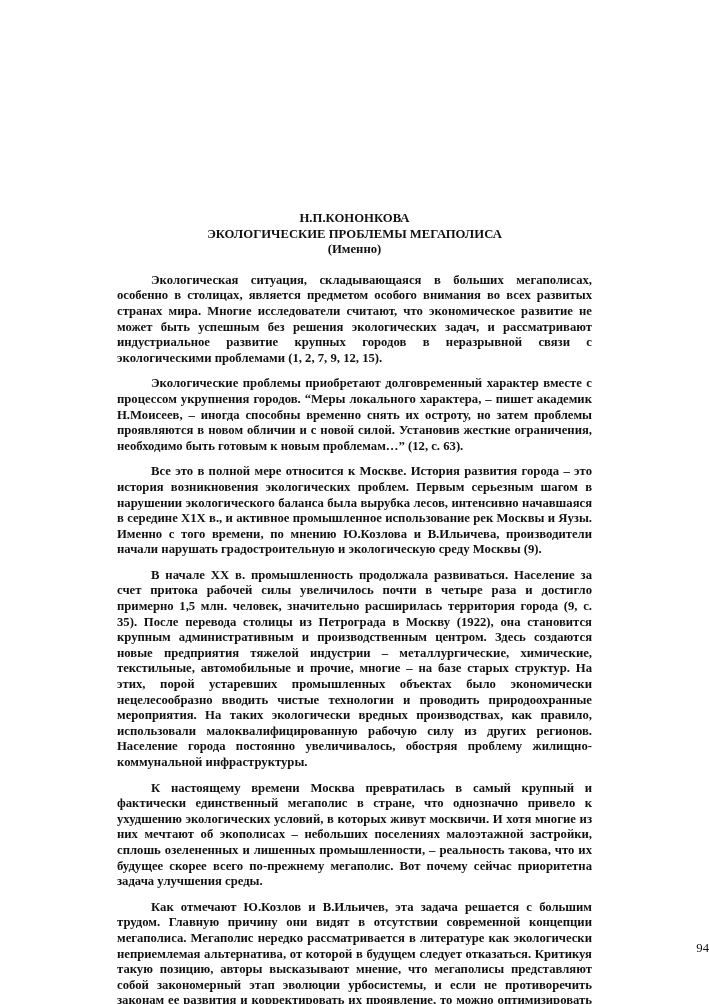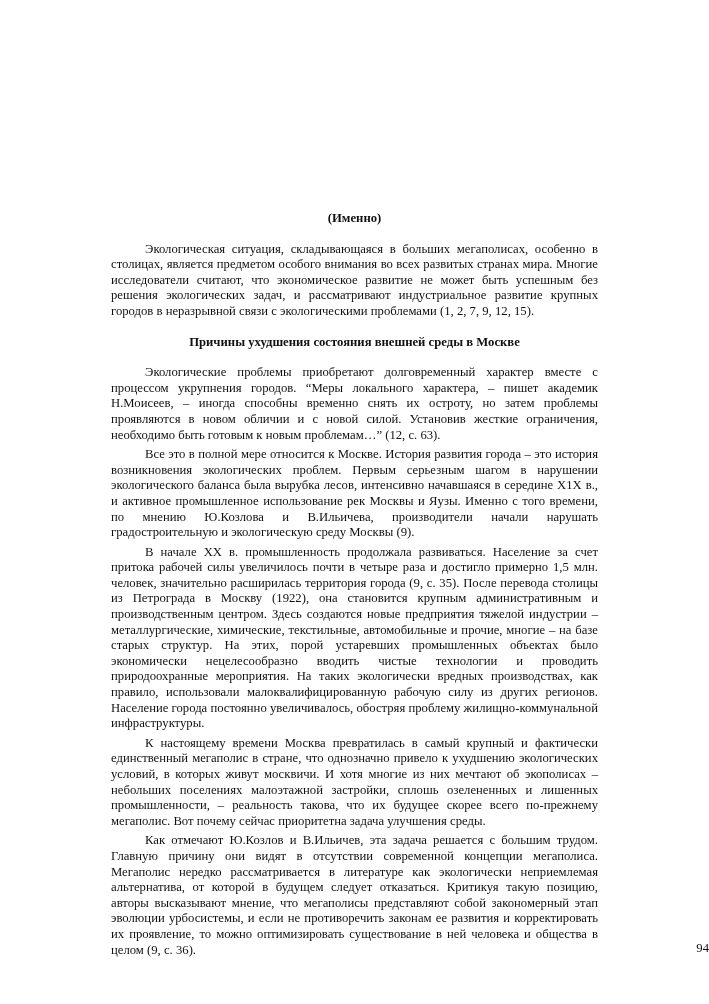--- a/index.html
+++ b/index.html
@@ -11,23 +11,24 @@
       width: 495px;
       font-family: "Liberation Serif", serif;
       font-size: 12.7px;
       line-height: 15.6px;
       color: #111111;
     }
     .header { text-align: center; font-weight: bold; }
     .header div { line-height: 15.6px; }
     .intro { margin-top: 15px; }
     p {
-      margin: 4px;
+      margin: 10px;
       text-indent: 34px;
       text-align: justify;
+      font-weight: bold;
     }
     .section-title {
       text-align: center;
       font-weight: bold;
       margin-top: 15px;
       margin-bottom: 15px;
     }
     .page-number {
       position: absolute;
       left: 0; right: 0;
@@ -36,28 +37,29 @@
       font-family: "Liberation Serif", serif;
       font-size: 12.7px;
       color: #111111;
     }
   </style>
 </head>
 <body>
 
 <div class="page">
   <div class="header">
+    <div>Н.П.КОНОНКОВА</div>
+    <div>ЭКОЛОГИЧЕСКИЕ ПРОБЛЕМЫ МЕГАПОЛИСА</div>
     <div>(Именно)</div>
   </div>
 
   <div class="intro">
     <p>Экологическая ситуация, складывающаяся в больших мегаполисах, особенно в столицах, является предметом особого внимания во всех развитых странах мира. Многие исследователи считают, что экономическое развитие не может быть успешным без решения экологических задач, и рассматривают индустриальное развитие крупных городов в неразрывной связи с экологическими проблемами (1, 2, 7, 9, 12, 15).</p>
   </div>
 
-  <div class="section-title">Причины ухудшения состояния внешней среды в Москве</div>
 
   <div>
     <p>Экологические проблемы приобретают долговременный характер вместе с процессом укрупнения городов. “Меры локального характера, – пишет академик Н.Моисеев, – иногда способны временно снять их остроту, но затем проблемы проявляются в новом обличии и с новой силой. Установив жесткие ограничения, необходимо быть готовым к новым проблемам…” (12, с. 63).</p>
     <p>Все это в полной мере относится к Москве. История развития города – это история возникновения экологических проблем. Первым серьезным шагом в нарушении экологического баланса была вырубка лесов, интенсивно начавшаяся в середине Х1Х в., и активное промышленное использование рек Москвы и Яузы. Именно с того времени, по мнению Ю.Козлова и В.Ильичева, производители начали нарушать градостроительную и экологическую среду Москвы (9).</p>
     <p>В начале XX в. промышленность продолжала развиваться. Население за счет притока рабочей силы увеличилось почти в четыре раза и достигло примерно 1,5 млн. человек, значительно расширилась территория города (9, с. 35). После перевода столицы из Петрограда в Москву (1922), она становится крупным административным и производственным центром. Здесь создаются новые предприятия тяжелой индустрии – металлургические, химические, текстильные, автомобильные и прочие, многие – на базе старых структур. На этих, порой устаревших промышленных объектах было экономически нецелесообразно вводить чистые технологии и проводить природоохранные мероприятия. На таких экологически вредных производствах, как правило, использовали малоквалифицированную рабочую силу из других регионов. Население города постоянно увеличивалось, обостряя проблему жилищно-коммунальной инфраструктуры.</p>
     <p>К настоящему времени Москва превратилась в самый крупный и фактически единственный мегаполис в стране, что однозначно привело к ухудшению экологических условий, в которых живут москвичи. И хотя многие из них мечтают об экополисах – небольших поселениях малоэтажной застройки, сплошь озелененных и лишенных промышленности, – реальность такова, что их будущее скорее всего по-прежнему мегаполис. Вот почему сейчас приоритетна задача улучшения среды.</p>
     <p>Как отмечают Ю.Козлов и В.Ильичев, эта задача решается с большим трудом. Главную причину они видят в отсутствии современной концепции мегаполиса. Мегаполис нередко рассматривается в литературе как экологически неприемлемая альтернатива, от которой в будущем следует отказаться. Критикуя такую позицию, авторы высказывают мнение, что мегаполисы представляют собой закономерный этап эволюции урбосистемы, и если не противоречить законам ее развития и корректировать их проявление, то можно оптимизировать существование в ней человека и общества в целом (9, с. 36).</p>
   </div>
 </div>
 

